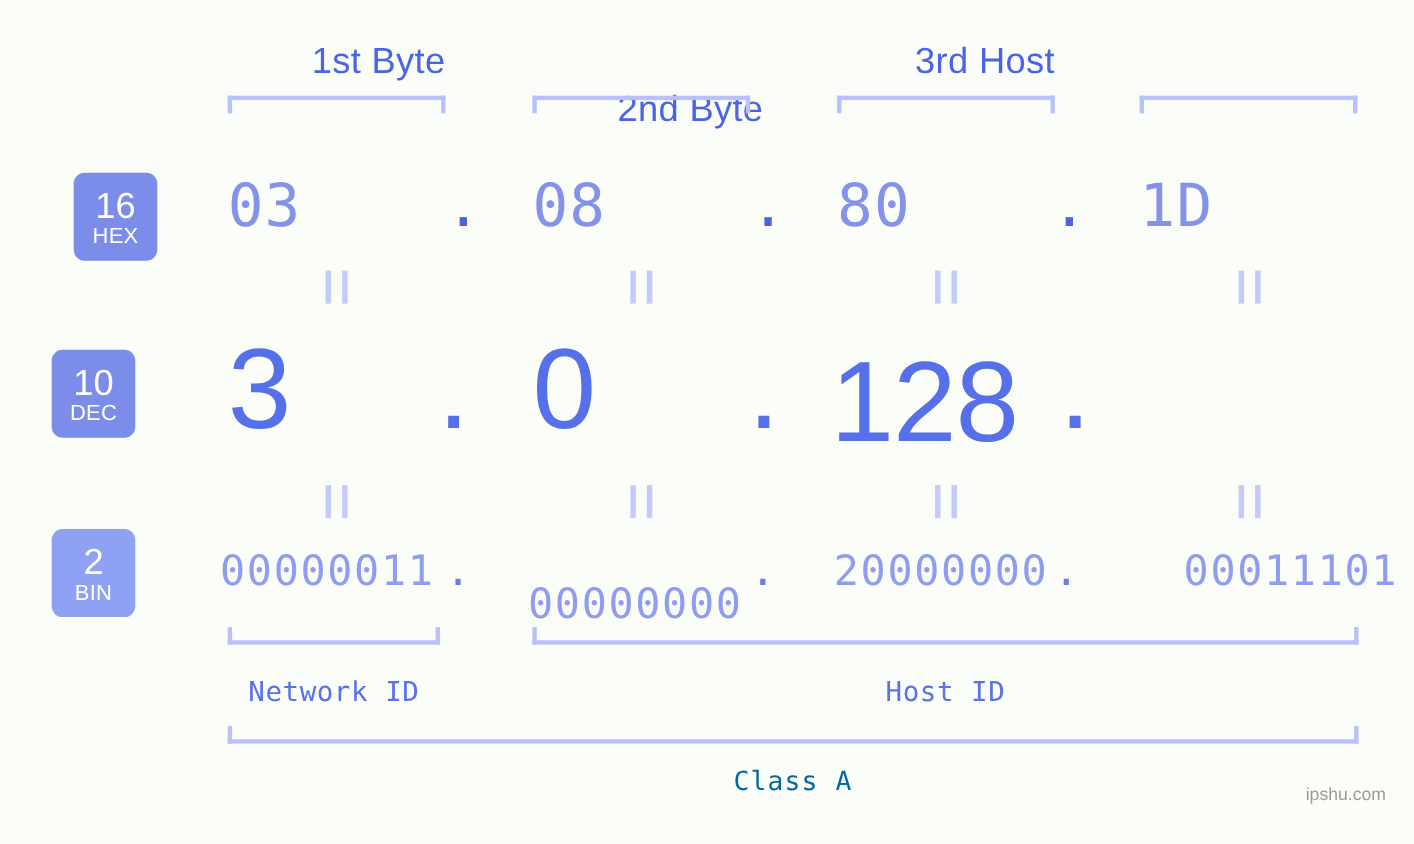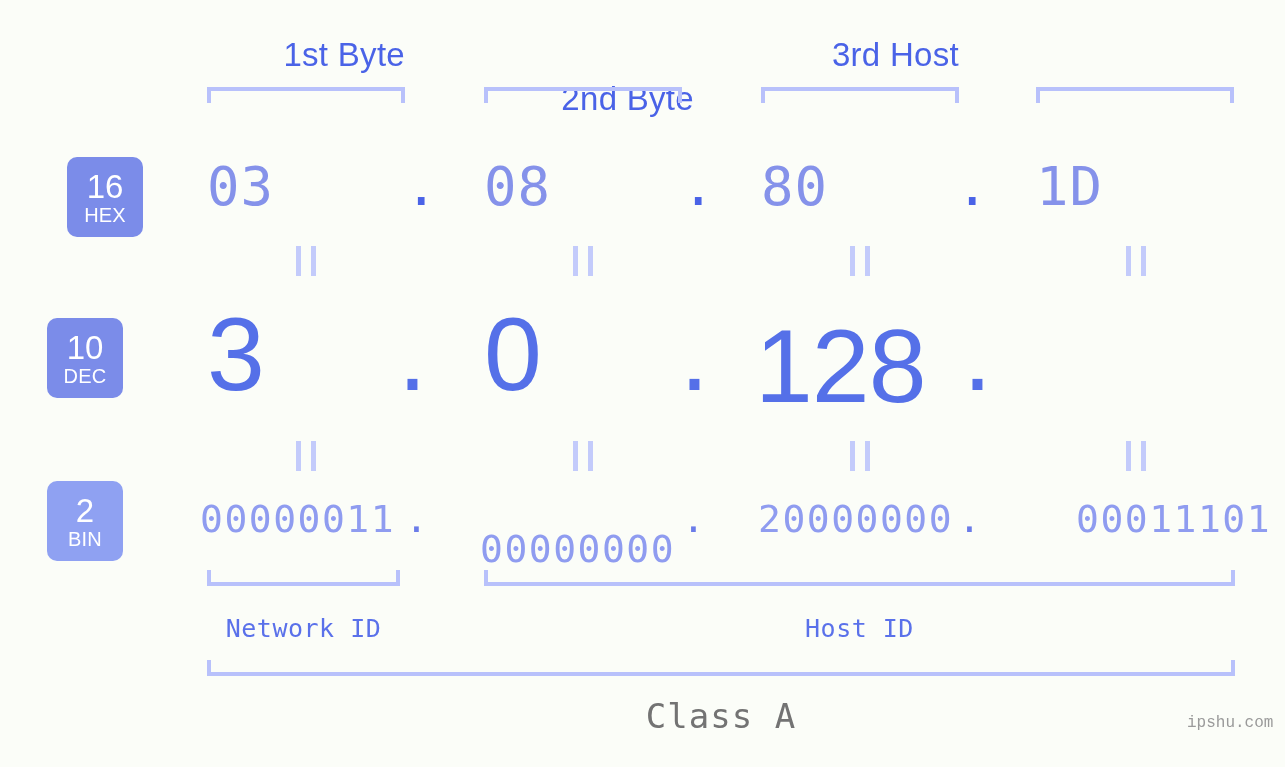--- a/index.html
+++ b/index.html
@@ -137,30 +137,30 @@
     font-family: "DejaVu Sans Mono", monospace;
     font-size: 25px;
     color: #5a71ea;
     white-space: nowrap;
     letter-spacing: 0.5px;
   }
   .class-label {
     position: absolute;
     text-align: center;
     font-family: "DejaVu Sans Mono", monospace;
-    font-size: 34px;
-    color: #737373;
+    font-size: 24px;
+    color: #0369a1;
     white-space: nowrap;
     letter-spacing: 1px;
   }
 
   
   .watermark {
     position: absolute;
-    font-family: Liberation Mono, monospace;
+    font-family: Liberation Sans, sans-serif;
     font-size: 16px;
     color: #9a9a9a;
     white-space: nowrap;
   }
 </style>
 </head>
 <body>
 
 <div class="stage">
 

